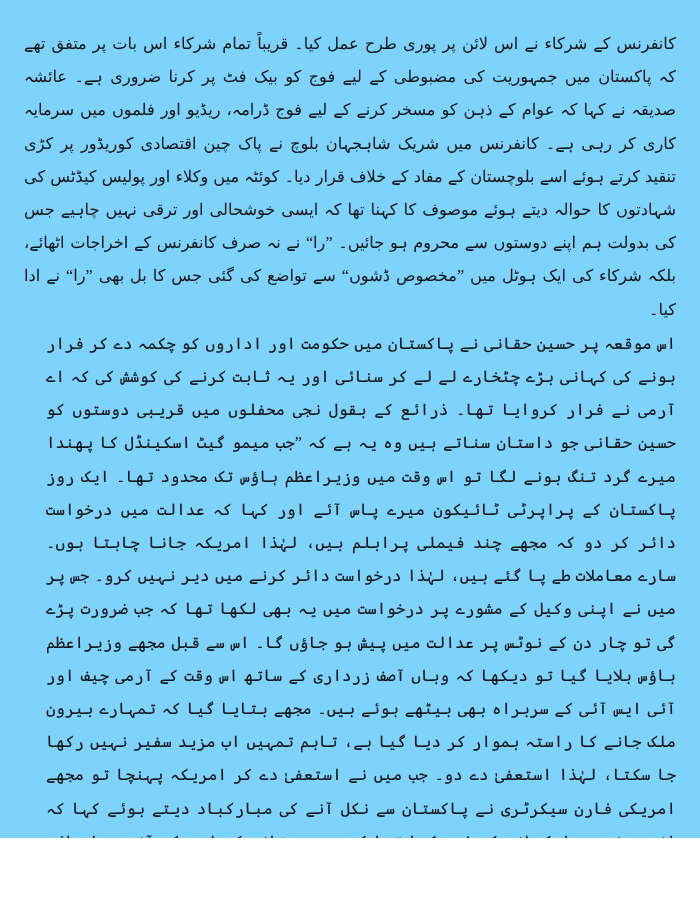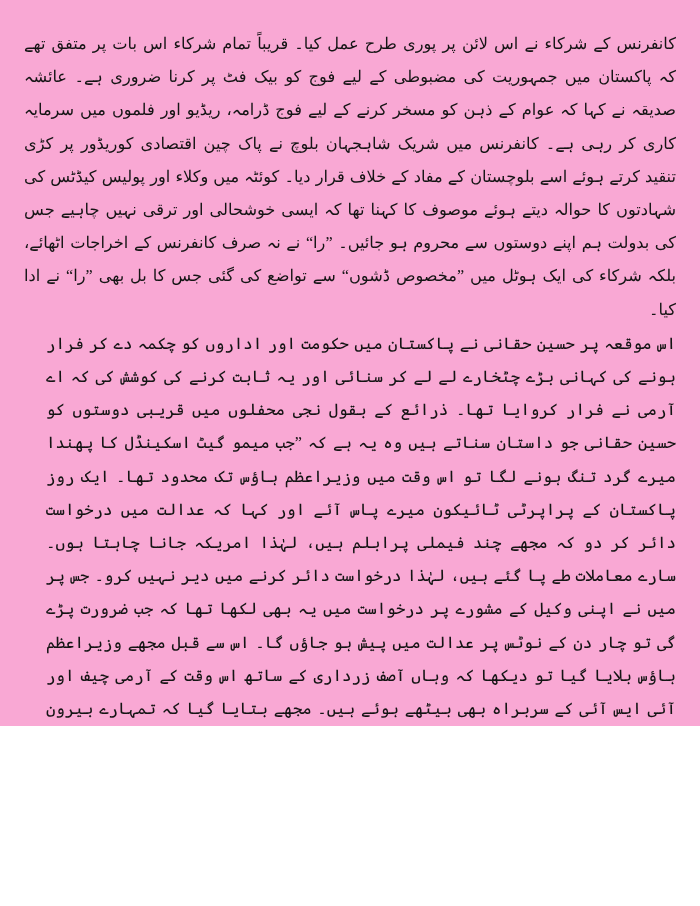--- a/index.html
+++ b/index.html
@@ -3,22 +3,22 @@
 <meta charset="utf-8">
 <style>
   html, body {
     margin: 0;
     padding: 0;
     background: #ffffff;
   }
   .page {
     position: relative;
     width: 700px;
-    height: 726px;
-    background: #f9a8d4;
+    height: 838px;
+    background: #7dd3fc;
     overflow: hidden;
     box-sizing: border-box;
   }
   .article {
     position: absolute;
     left: 24px;
     top: 28px;
     width: 652px;
     direction: rtl;
     unicode-bidi: isolate;

